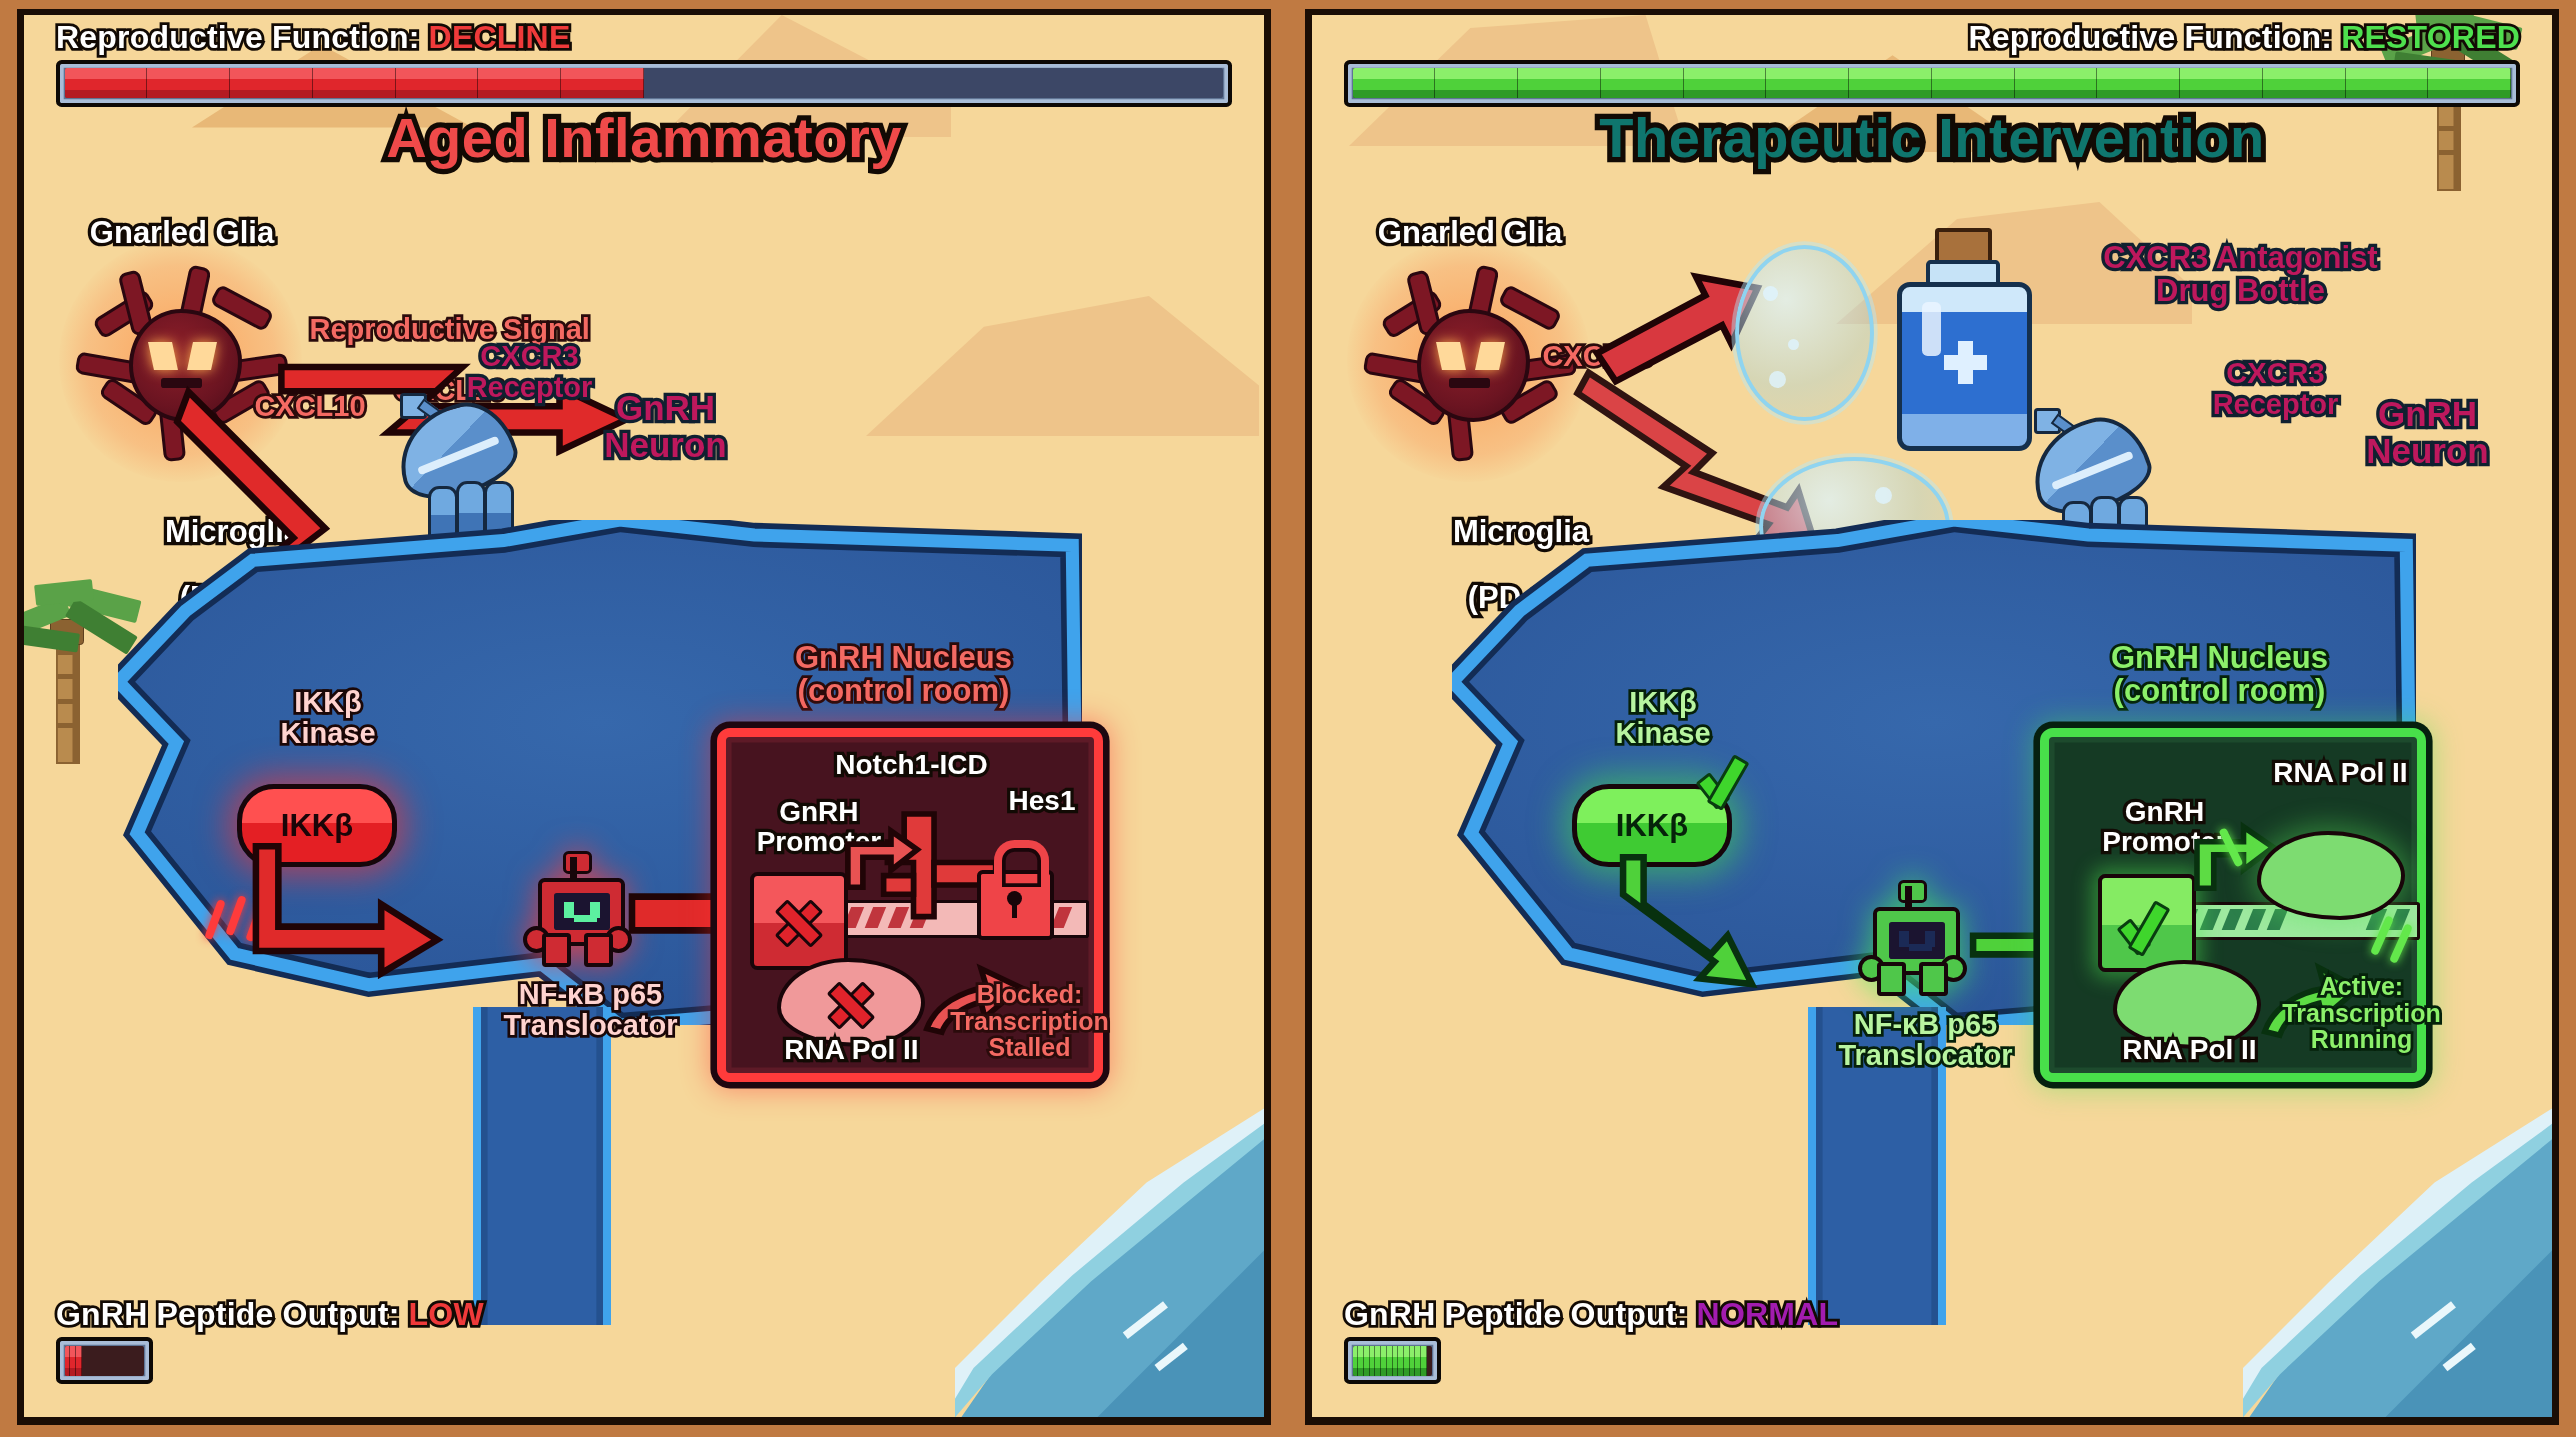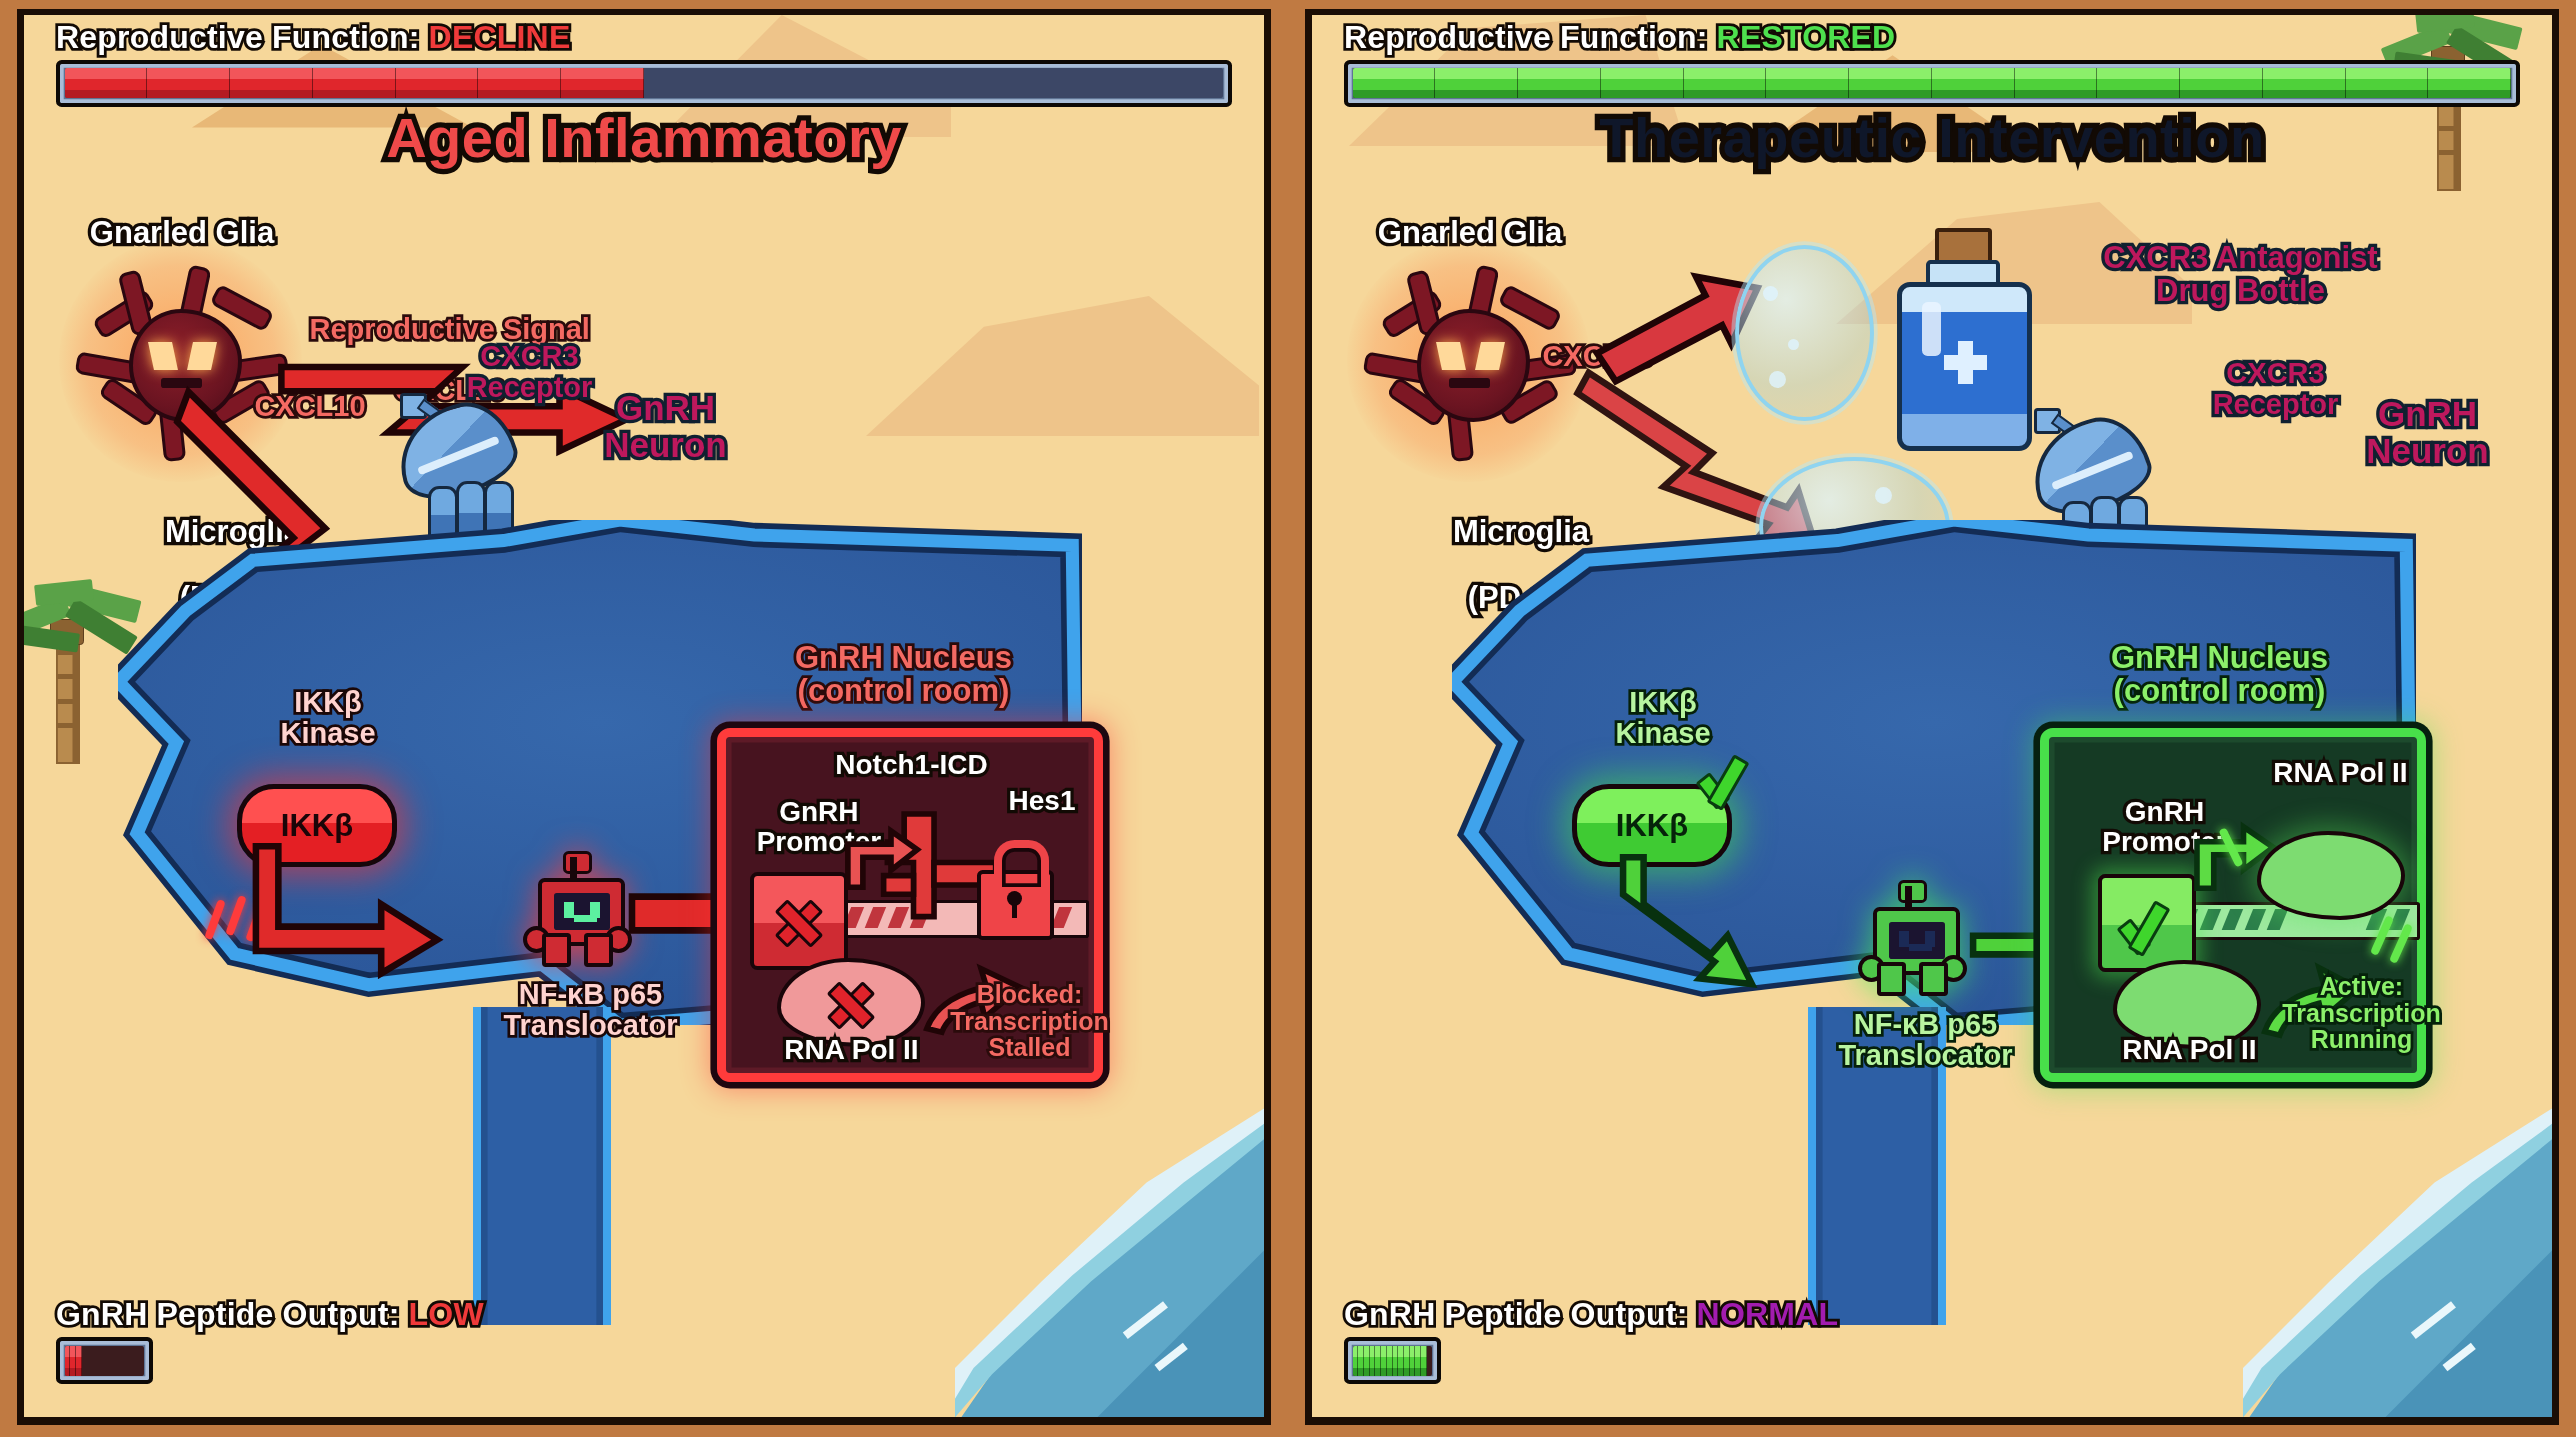--- a/index.html
+++ b/index.html
@@ -37,40 +37,40 @@
   .palm .coco{position:absolute;left:43px;top:52px;width:32px;height:24px;
               background:#8b6231;border:1.9px solid #5e3f1e;border-radius:3.7px;}
 
   
   .hud{position:absolute;left:32px;right:32px;}
   .hud.top{top:5.6px;}
   .hud.bot{bottom:9.4px;}
   .hud .cap{font-size:32px;font-weight:bold;color:#ffffff;letter-spacing:0.2px;
             -webkit-text-stroke:5.6px #120a04;paint-order:stroke fill;
             white-space:nowrap;line-height:1.05;}
-  .hud.r .cap{}
+  .hud.r .cap{text-align:right;}
   .hud .cap em{font-style:normal;}
   .bar{margin-top:5.6px;height:47px;background:#5f7494;
        border:4.7px solid #0d0906;border-radius:5.6px;
        box-shadow:inset 0 0 0 3.7px #a9bdd8;
        display:flex;padding:4.7px;gap:0;box-sizing:border-box;overflow:hidden;}
   .bar .trough{position:relative;flex:1;display:flex;background:#3a4866;border-radius:1.9px;overflow:hidden;}
   .bar.red .trough{background:#3c4766;}
   .bar.redlow .trough{background:#3b1c1e;}
   .bar.green .trough{background:#3b1c1e;}
   .seg{height:100%;box-sizing:border-box;border-right:1.9px solid rgba(0,0,0,.45);}
   .seg.red{background:linear-gradient(#f2555a 0 38%,#e0262c 38% 74%,#b41a22 74% 100%);}
   .seg.green{background:linear-gradient(#8bef6a 0 38%,#4fd13a 38% 74%,#2f9b26 74% 100%);}
 
   
   .bigtitle{position:absolute;left:0;right:0;top:90px;text-align:center;
             font-size:56px;font-weight:bold;letter-spacing:0.5px;
             -webkit-text-stroke:10.3px #120a04;paint-order:stroke fill;}
   .bigtitle.red{color:#ef4a4a;}
-  .bigtitle.green{color:#0f172a;}
+  .bigtitle.green{color:#0f766e;}
 
   
   .lab{position:absolute;font-weight:bold;line-height:1.06;text-align:center;
        white-space:pre;}
   .lab.w{color:#fff;-webkit-text-stroke:6.6px #120a04;paint-order:stroke fill;}
   .lab.r{color:#f46a63;-webkit-text-stroke:5.6px #2a0b0b;paint-order:stroke fill;}
   .lab.pk{color:#ffd3cf;-webkit-text-stroke:5.6px #1a0707;paint-order:stroke fill;}
   .lab.b{color:#be185d;-webkit-text-stroke:6.6px #102030;paint-order:stroke fill;}
   .lab.g{color:#b8f5a0;-webkit-text-stroke:5.6px #06200a;paint-order:stroke fill;}
   .lab.gb{color:#8cf06a;-webkit-text-stroke:5.6px #05210a;paint-order:stroke fill;}

